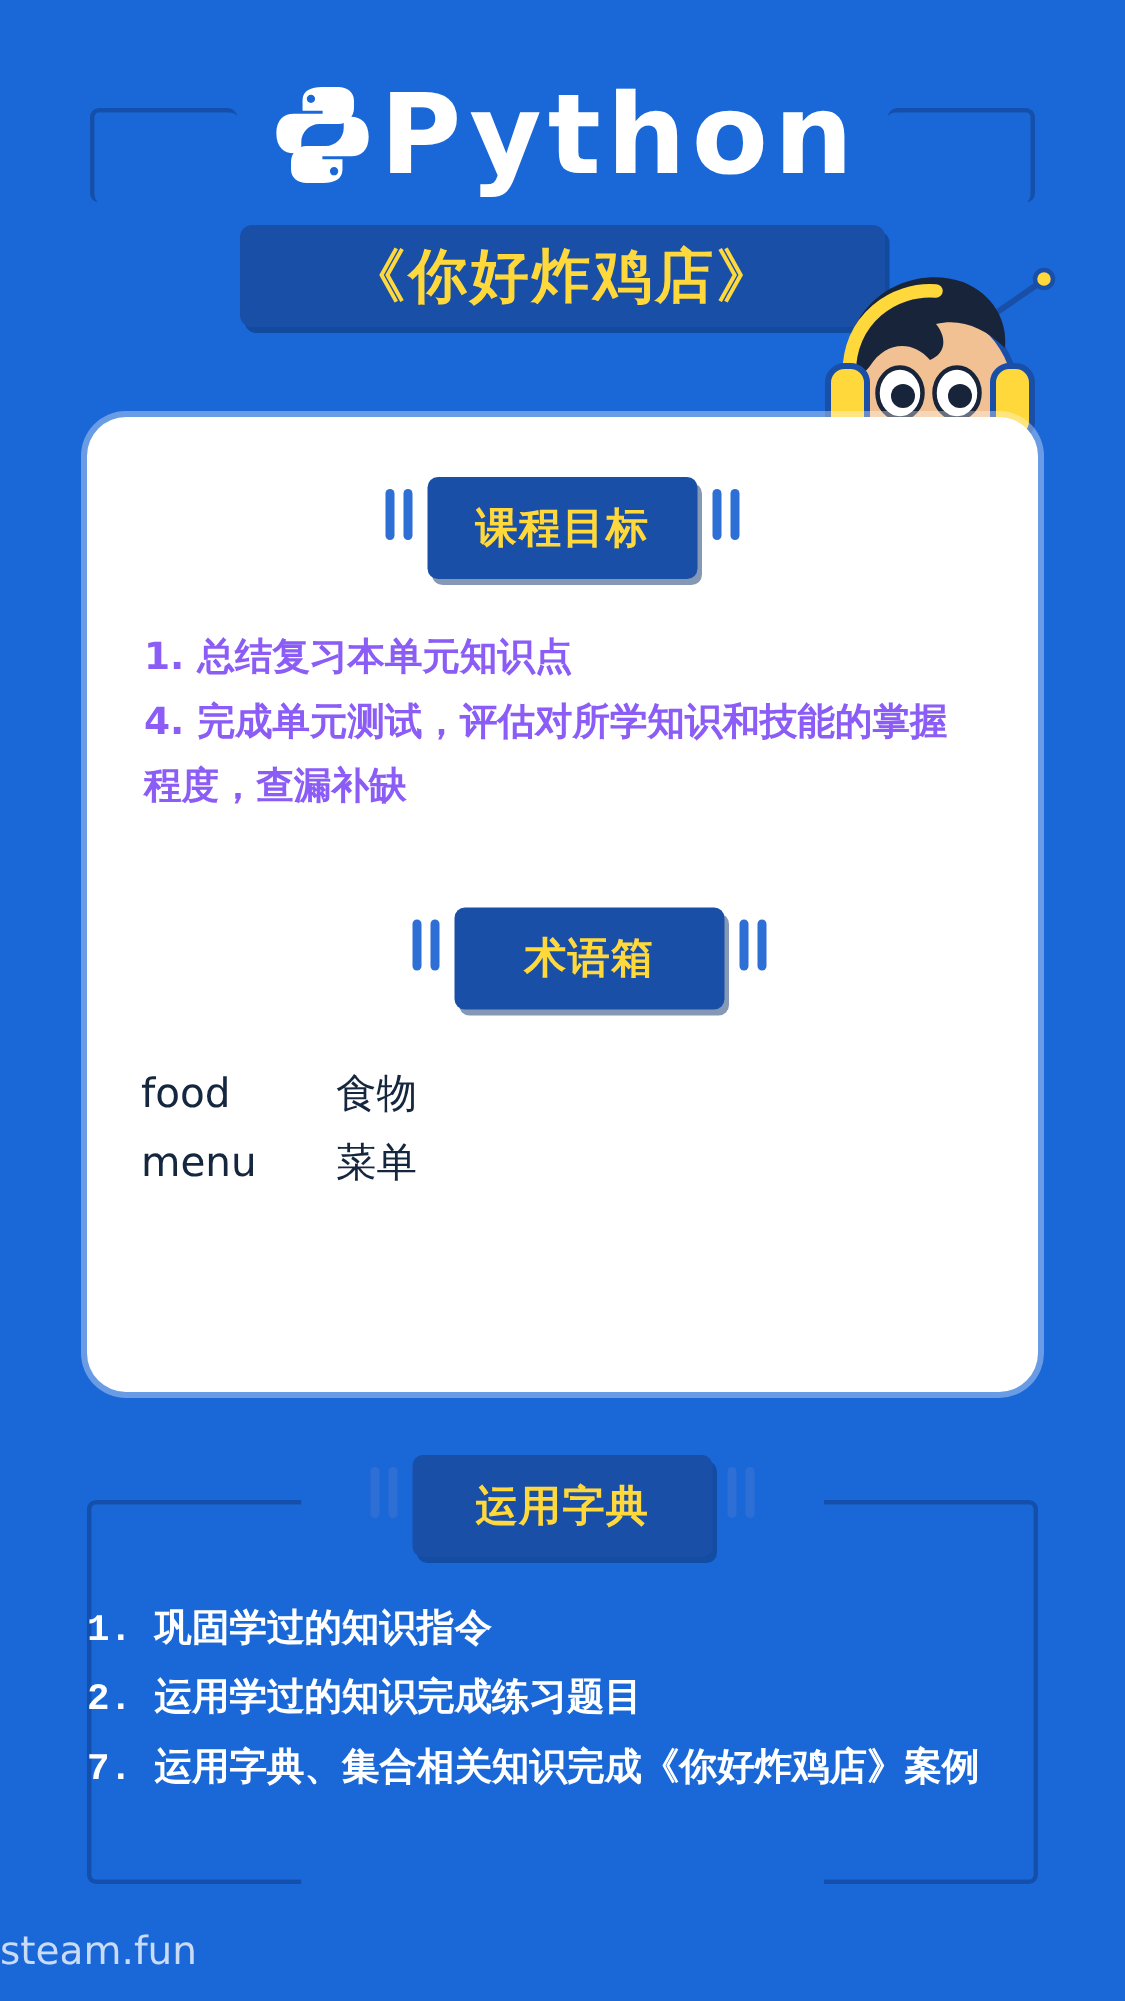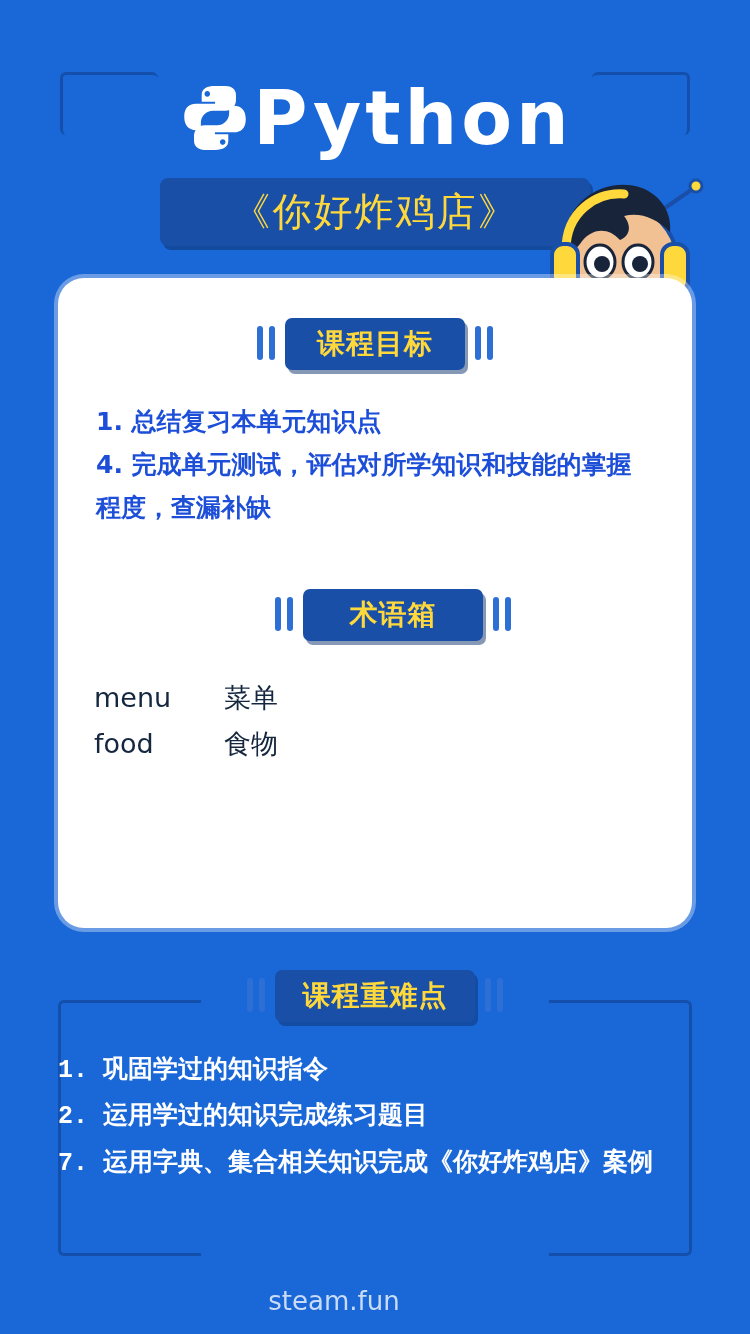--- a/index.html
+++ b/index.html
@@ -40,21 +40,20 @@
   
   .header {
     position: relative;
     padding-top: 52px;
     text-align: center;
   }
   .logo-row {
     display: flex;
     align-items: center;
     justify-content: center;
-    margin-top: 28px;
   }
   .py-logo {
     width: 76px;
     height: 76px;
     flex: none;
   }
   .py-word {
     font-size: 74px;
     font-weight: bold;
     color: #ffffff;
@@ -70,21 +69,21 @@
     background: #1a4fa8;
     border-radius: 8px;
     display: flex;
     align-items: center;
     justify-content: center;
     box-shadow: 3px 4px 0 rgba(12,50,110,.55);
   }
   .title-plate span {
     color: #ffd83b;
     font-size: 39px;
-    font-weight: normal;
+    font-weight: bold;
     letter-spacing: 2px;
     font-family: "DejaVu Sans", sans-serif;
   }
 
   
   .mascot {
     position: absolute;
     right: 28px;
     top: 140px;
     width: 210px;
@@ -102,21 +101,21 @@
     background: #ffffff;
     border-radius: 26px;
     box-shadow: 0 0 0 4px rgba(255,255,255,.35);
   }
 
   
   .banner {
     position: relative;
     margin: 0 auto;
     width: 180px;
-    height: 52px;
+    height: 68px;
     background: #1a4fa8;
     border-radius: 7px;
     display: flex;
     align-items: center;
     justify-content: center;
     box-shadow: 3px 4px 0 rgba(12,50,110,.5);
   }
   .banner span {
     color: #ffd83b;
     font-size: 28px;
@@ -135,21 +134,21 @@
   .banner .tick.l1 { left: -28px; }
   .banner .tick.l2 { left: -16px; }
   .banner .tick.r1 { right: -28px; }
   .banner .tick.r2 { right: -16px; }
 
   .card .banner-wrap { padding-top: 40px; }
   .card .banner-wrap.second { padding-top: 60px; padding-left: 36px; }
 
   .goal-list {
     margin: 30px 36px 0 38px;
-    color: #1d4ed8;
+    color: #8b5cf6;
     font-size: 25px;
     font-weight: bold;
     line-height: 1.72;
     font-family: "DejaVu Sans", sans-serif;
   }
 
   .terms {
     margin: 34px 36px 0 36px;
     color: #15273f;
     font-size: 27px;
@@ -191,24 +190,24 @@
     margin: 26px 40px 0 58px;
     color: #ffffff;
     font-size: 25px;
     font-weight: bold;
     line-height: 1.85;
     font-family: Liberation Mono, monospace;
   }
 
   .footer {
     position: absolute;
-    left: 12px;
+    left: 0;
     bottom: 18px;
     width: 644px;
-    text-align: center;
+    text-align: left;
     color: #c9dbf5;
     font-size: 26px;
     font-family: "DejaVu Sans", sans-serif;
   }
 </style>
 </head>
 <body>
 
 <div class="page">
 
@@ -287,39 +286,39 @@
         <span class="tick l1"></span>
         <span class="tick l2"></span>
         <span>术语箱</span>
         <span class="tick r2"></span>
         <span class="tick r1"></span>
       </div>
     </div>
 
     <div class="terms">
       <div class="terms-row">
+        <div class="en">food</div>
+        <div class="cn">食物</div>
+      </div>
+      <div class="terms-row">
         <div class="en">menu</div>
         <div class="cn">菜单</div>
       </div>
-      <div class="terms-row">
-        <div class="en">food</div>
-        <div class="cn">食物</div>
-      </div>
     </div>
 
   </div>
 
   <div class="bottom">
     <div class="bottom-bracket-left"></div>
     <div class="bottom-bracket-right"></div>
 
     <div class="banner">
       <span class="tick l1"></span>
       <span class="tick l2"></span>
-      <span>课程重难点</span>
+      <span>运用字典</span>
       <span class="tick r2"></span>
       <span class="tick r1"></span>
     </div>
 
     <div class="key-list">
       <div>1. 巩固学过的知识指令</div>
       <div>2. 运用学过的知识完成练习题目</div>
       <div>7. 运用字典、集合相关知识完成《你好炸鸡店》案例</div>
     </div>
   </div>

